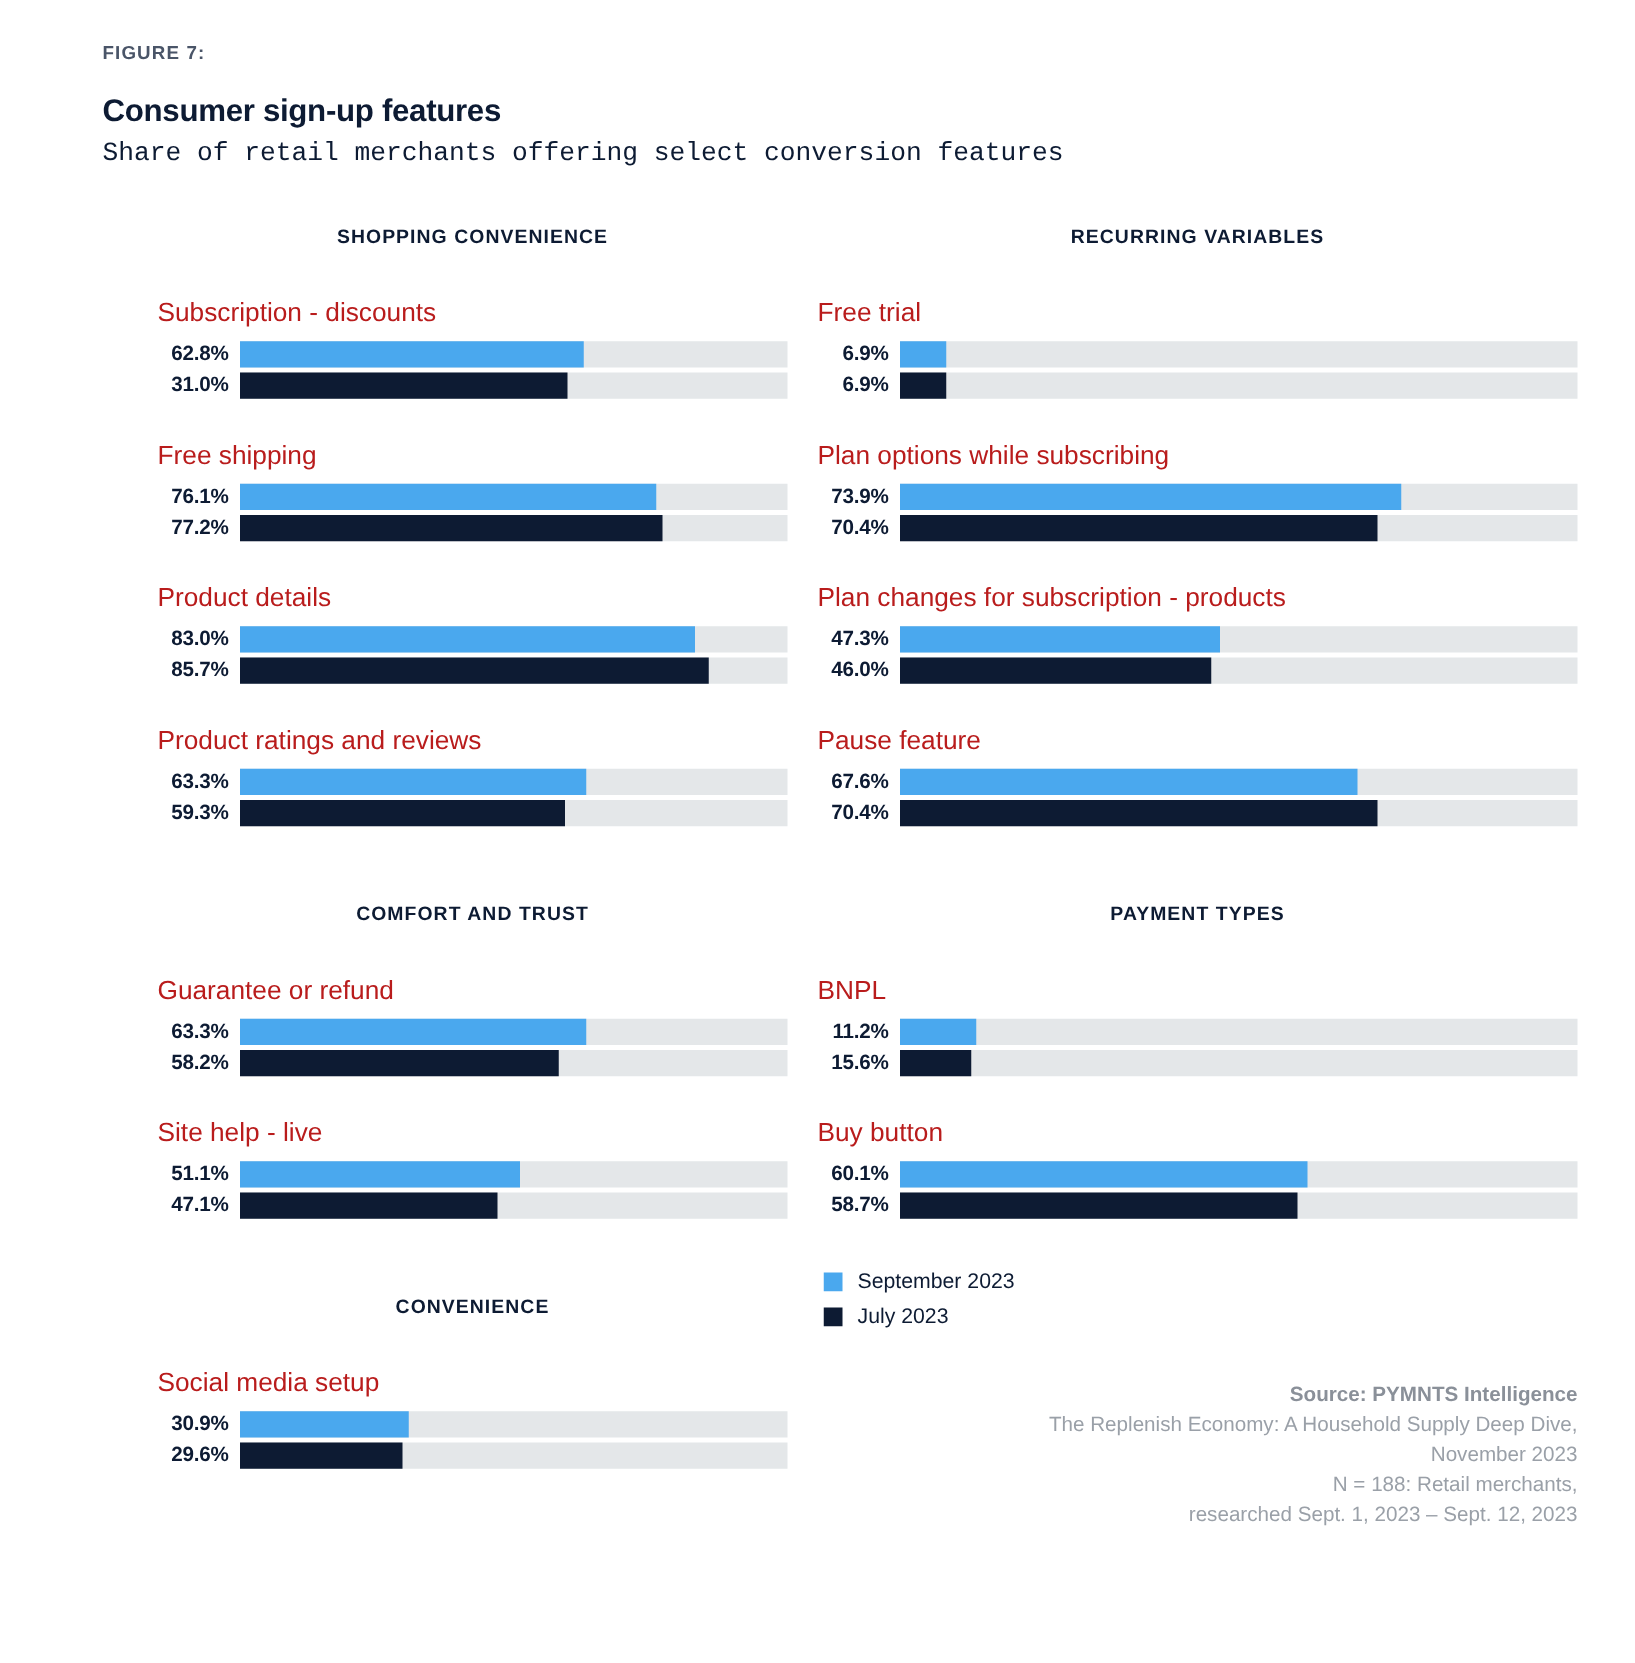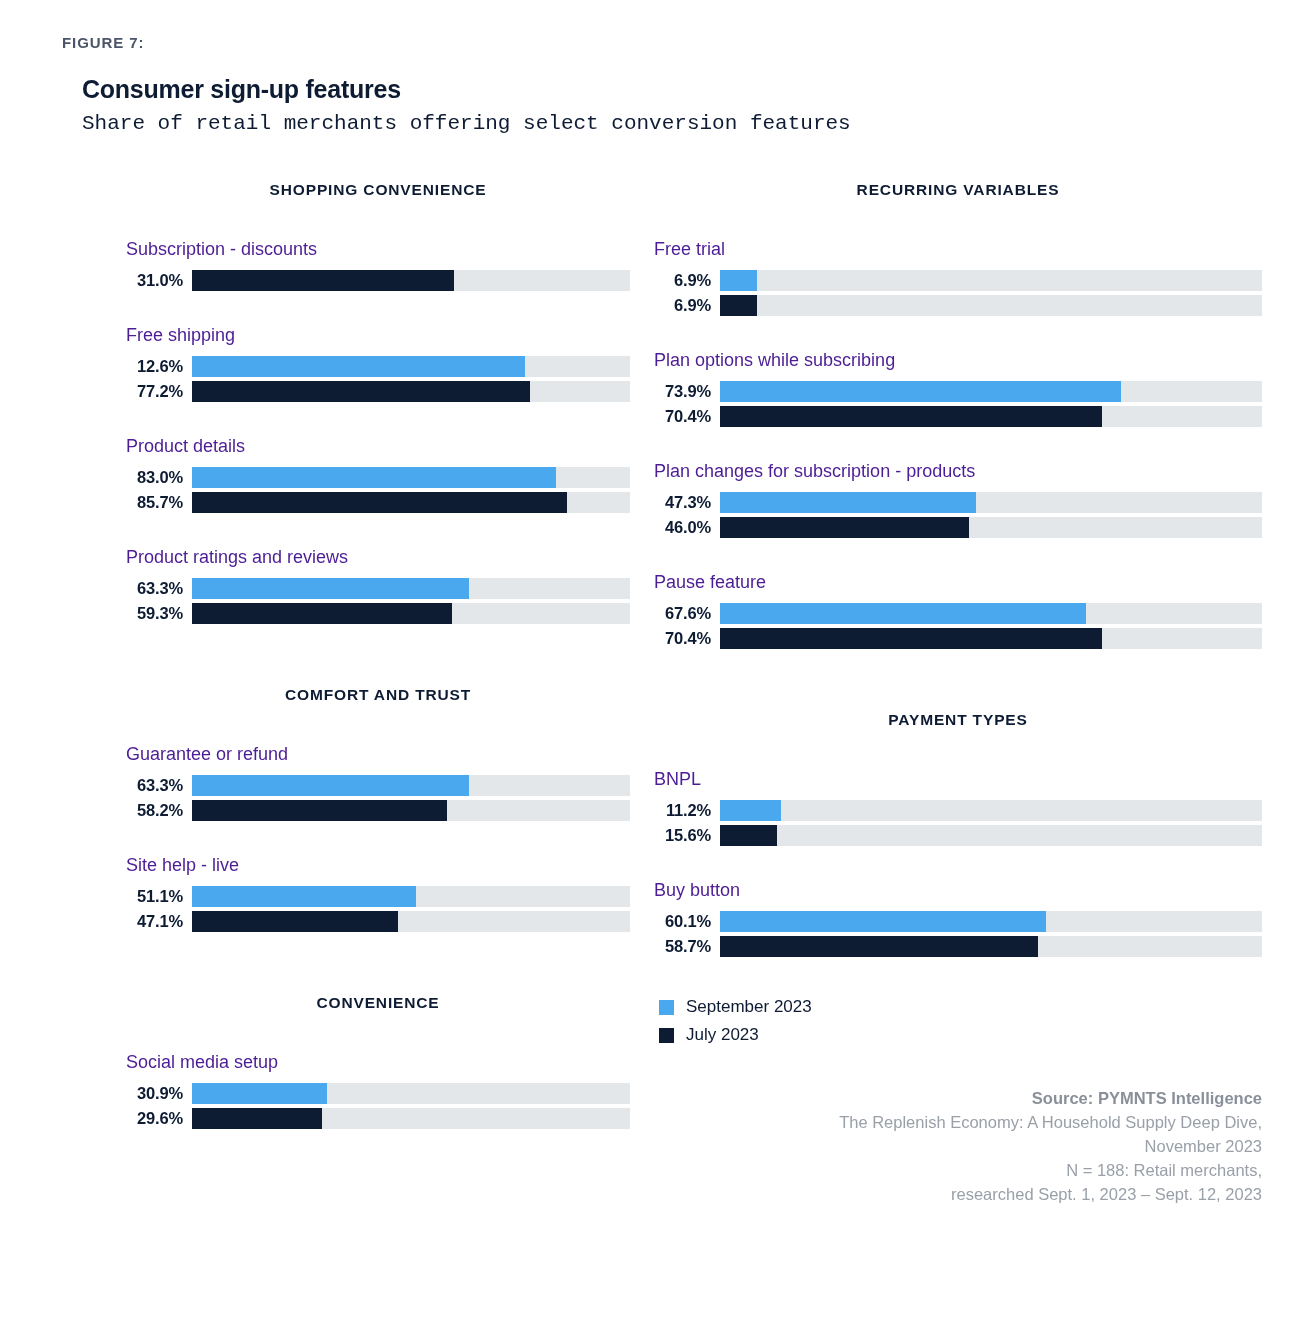--- a/index.html
+++ b/index.html
@@ -19,21 +19,21 @@
   .page {
     padding: 34px 46px 0 46px;
     position: relative;
     height: 100%;
   }
   .figure-label {
     font-size: 15px;
     font-weight: bold;
     letter-spacing: 0.06em;
     color: #4a5568;
-    margin: 0 0 24px 16px;
+    margin: 0 0 24px 36px;
   }
   .title {
     font-size: 25px;
     font-weight: bold;
     color: #0d1b33;
     margin: 0 0 8px 36px;
     letter-spacing: -0.01em;
   }
   .subtitle {
     font-size: 21px;
@@ -68,22 +68,22 @@
     white-space: nowrap;
   }
   .section-head .rule {
     flex: 1;
     height: 1.5px;
     background: #0d1b33;
   }
   .group { margin-bottom: 34px; }
   .group:last-child { margin-bottom: 0; }
   .group-name {
-    font-size: 18px;
-    color: #4c1d95;
+    font-size: 21px;
+    color: #b91c1c;
     margin-bottom: 10px;
     white-space: nowrap;
     margin-top: 21px;
   }
   .bar-row {
     display: flex;
     align-items: center;
     height: 21px;
     margin-bottom: 4px;
   }
@@ -167,31 +167,37 @@
 
       <div class="left-block-1">
         <div class="section-head">
           <span class="label">SHOPPING CONVENIENCE</span>
           <span class="rule"></span>
         </div>
 
         <div class="group">
           <div class="group-name">Subscription - discounts</div>
           <div class="bar-row">
+            <span class="bar-value">62.8%</span>
+            <span class="bar-track">
+                <span class="bar-fill fill-sep" style="width: 62.8%;"></span>
+              </span>
+          </div>
+          <div class="bar-row">
             <span class="bar-value">31.0%</span>
             <span class="bar-track">
                 <span class="bar-fill fill-jul" style="width: 59.8%;"></span>
               </span>
           </div>
         </div>
 
         <div class="group">
           <div class="group-name">Free shipping</div>
           <div class="bar-row">
-            <span class="bar-value">12.6%</span>
+            <span class="bar-value">76.1%</span>
             <span class="bar-track">
                 <span class="bar-fill fill-sep" style="width: 76.1%;"></span>
               </span>
           </div>
           <div class="bar-row">
             <span class="bar-value">77.2%</span>
             <span class="bar-track">
                 <span class="bar-fill fill-jul" style="width: 77.2%;"></span>
               </span>
           </div>

